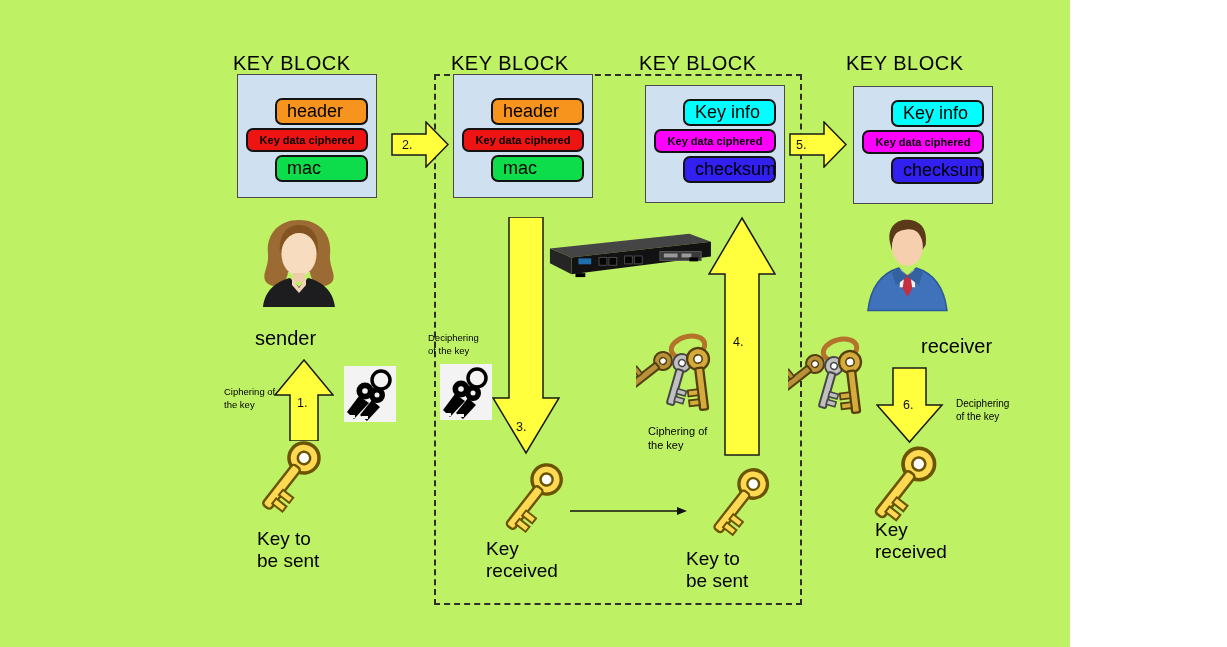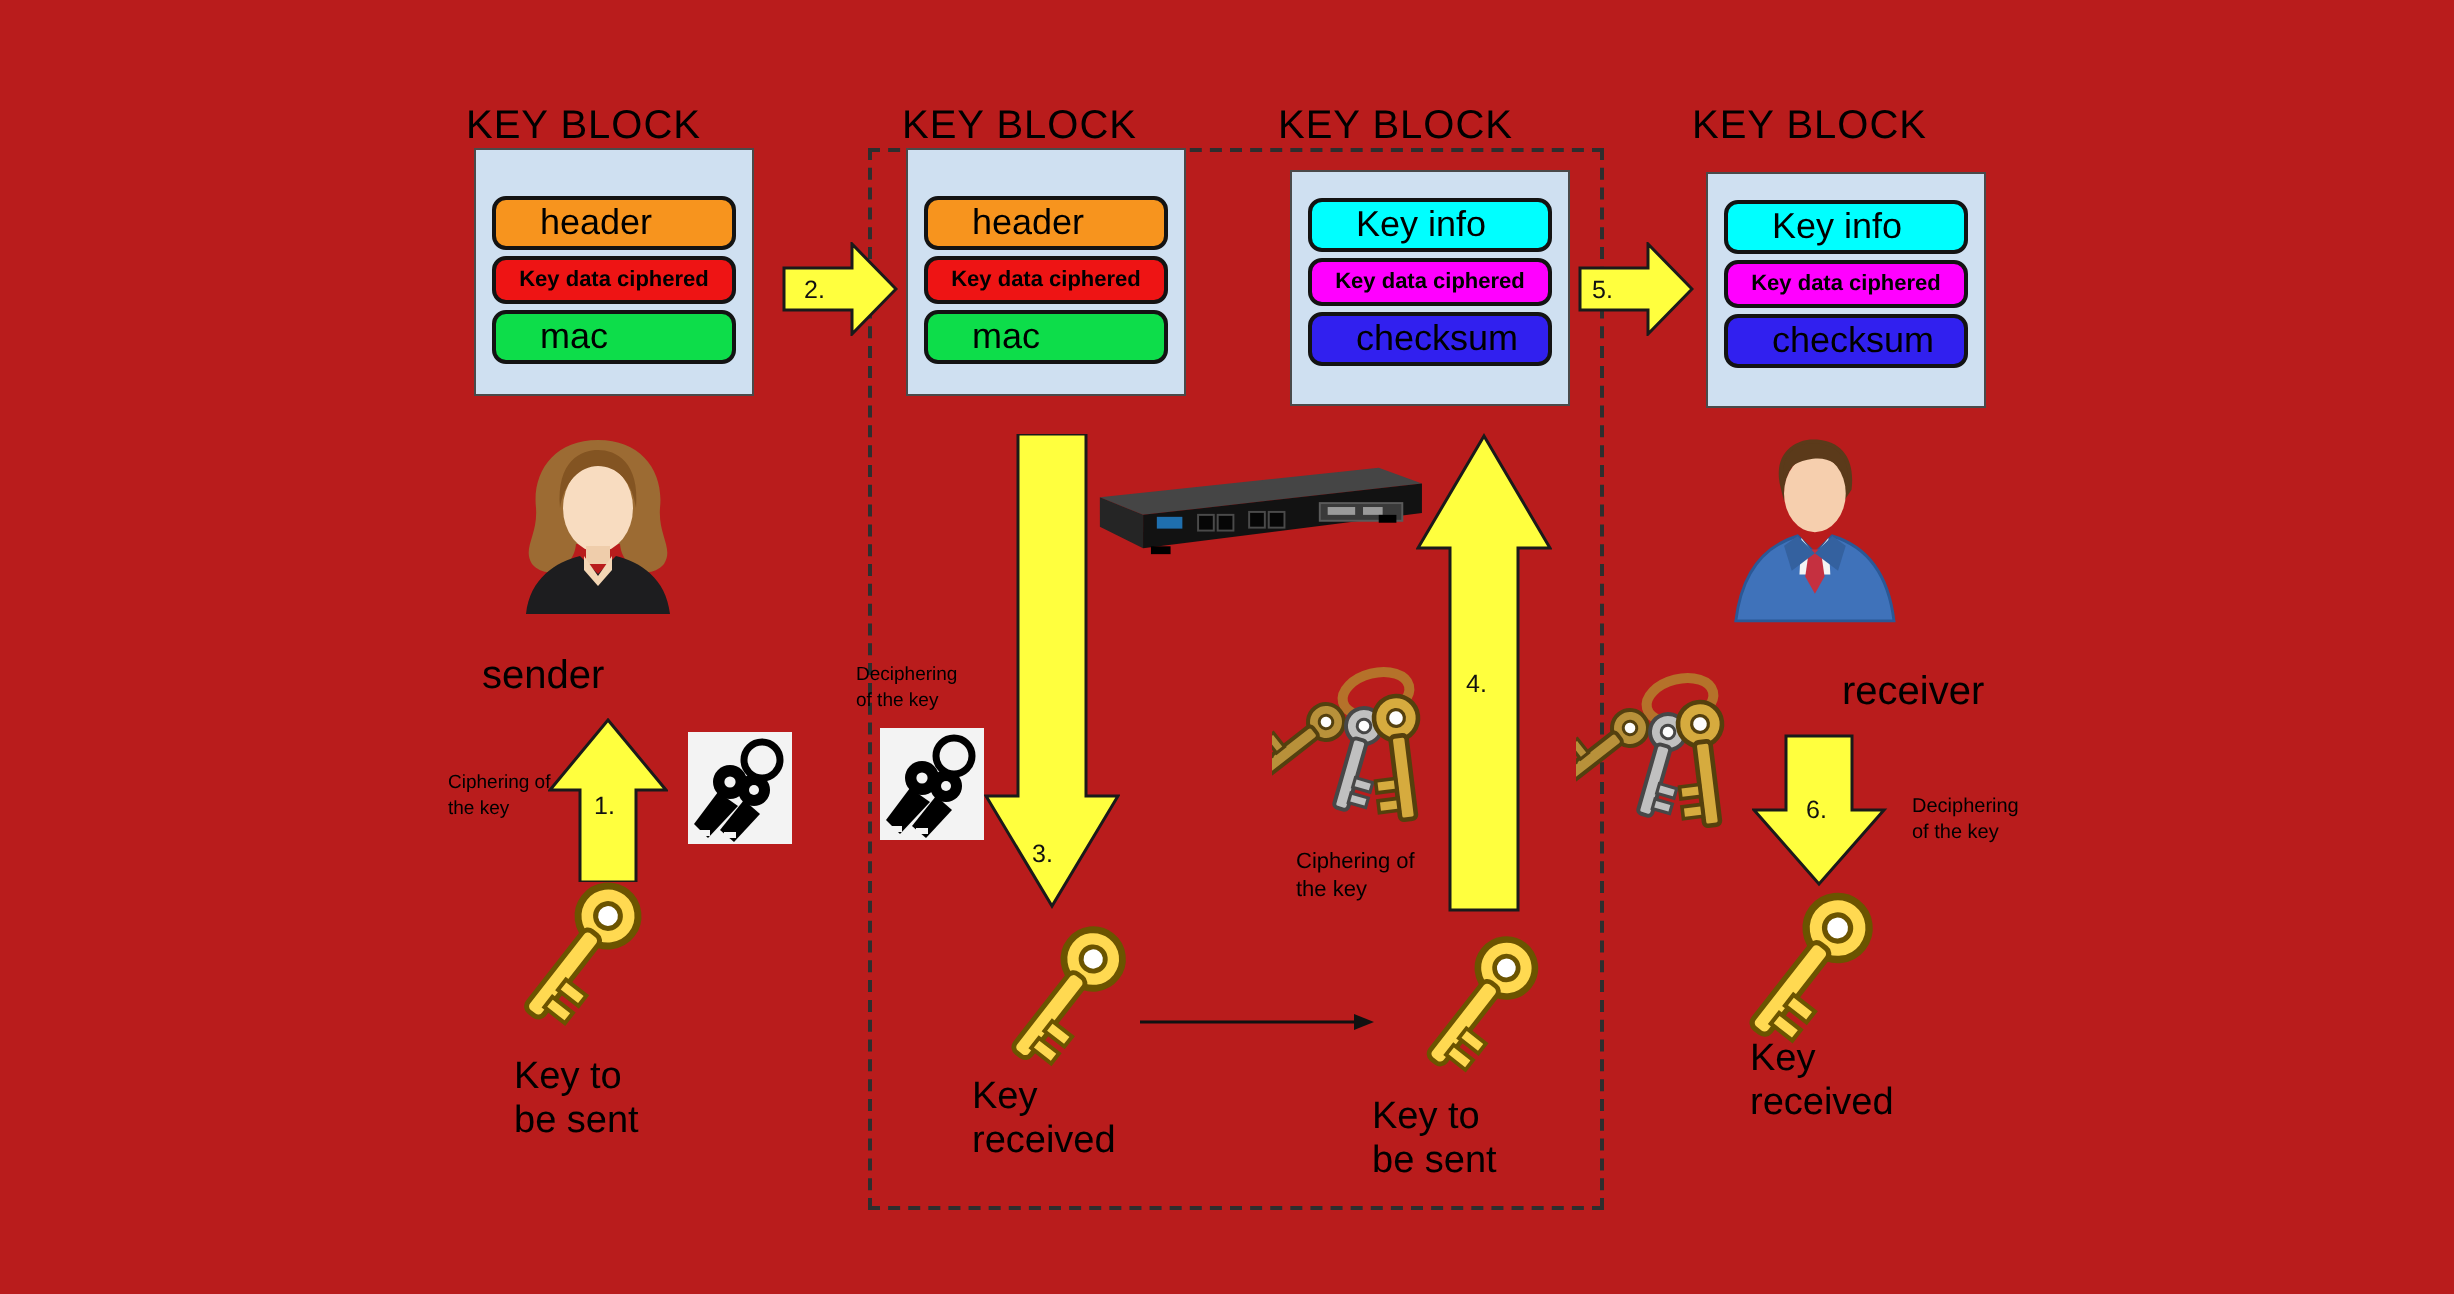--- a/index.html
+++ b/index.html
@@ -1,26 +1,26 @@
 <!DOCTYPE html>
 <html><head>
 <meta charset="utf-8">
 <style>
   html,body{margin:0;padding:0;background:#fff;}
-  .canvas{position:relative;width:1227px;height:647px;background:#b91c1c;
+  .canvas{position:relative;width:1070px;height:647px;background:#bef264;
           font-family:"Liberation Sans",sans-serif;color:#000;overflow:hidden;}
   .abs{position:absolute;}
   .kb-title{font-size:20px;letter-spacing:.5px;white-space:nowrap;}
   .kb-box{border:1px solid #4a4a4a;box-sizing:border-box;}
   .kb-rows{padding:0 8px;box-sizing:border-box;}
   .kb-rows.pad-a{padding-top:23px;}
   .kb-rows.pad-b{padding-top:13px;}
   .kb-row{border:2px solid #131313;border-radius:7px;margin-bottom:3px;
           display:flex;align-items:center;box-sizing:border-box;}
-  .kb-row.lg{height:27px;font-size:18px;padding-left:22px;justify-content:flex-start;}
+  .kb-row.lg{height:27px;font-size:18px;padding-left:10px;justify-content:flex-start;margin-left:29px;}
   .kb-row.sm{height:24px;font-size:11px;font-weight:bold;justify-content:center;}
   .dashed-box{border:2px dashed #2e2e2e;box-sizing:border-box;}
   .ml{white-space:pre-line;}
   .cap{font-size:19px;line-height:22px;}
   .cap20{font-size:20px;}
   .small-note{font-size:10px;line-height:12.5px;}
   .note11{font-size:11px;line-height:14px;}
   .step-text{font-size:12.5px;fill:#111;font-family:"Liberation Sans",sans-serif;}
   svg{display:block;}
 </style>
@@ -156,21 +156,21 @@
   </svg>
 
   <svg class="abs" style="left:789px;top:121px;" width="58" height="47" viewBox="0 0 58 47">
     <polygon points="1,13 35,13 35,1 57,23.5 35,46 35,34 1,34" stroke="#1a1a1a" stroke-width="1.5" fill="#ffff3e"></polygon>
     <text class="step-text" x="7" y="28">5.</text>
   </svg>
 
   <svg class="abs" style="left:252px;top:212px;" width="95" height="95" viewBox="0 0 95 95">
       <use href="#avatar-woman"></use>
     </svg>
-  <div class="abs cap20" style="left:241px;top:327px;">sender</div>
+  <div class="abs cap20" style="left:255px;top:327px;">sender</div>
 
   <svg class="abs" style="left:274px;top:359px;" width="60" height="82" viewBox="0 0 60 82">
     <polygon points="30,1 59,36 44,36 44,82 16,82 16,36 1,36" stroke="#1a1a1a" stroke-width="1.5" fill="#ffff3e"></polygon>
     <text class="step-text" x="23" y="48">1.</text>
   </svg>
   <div class="abs ml small-note" style="left:224px;top:386px;width:62px;font-size:9.5px;">Ciphering of
 the key</div>
   <svg class="abs" style="left:344px;top:366px;" width="52" height="56" viewBox="0 0 52 56">
       <use href="#black-keys"></use>
     </svg>

